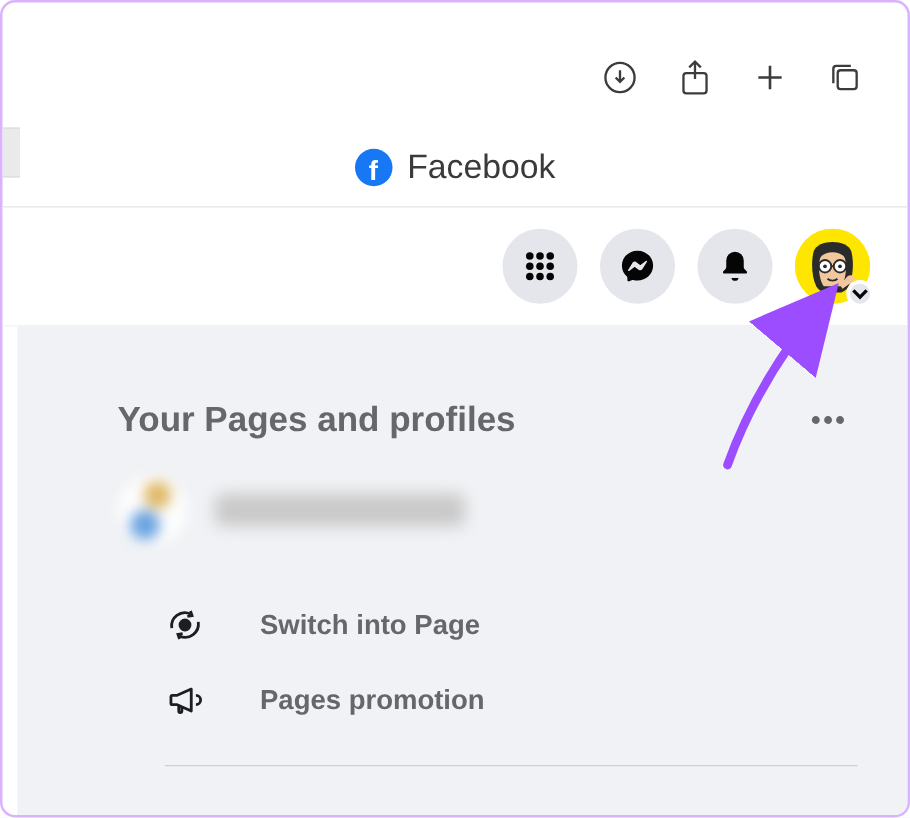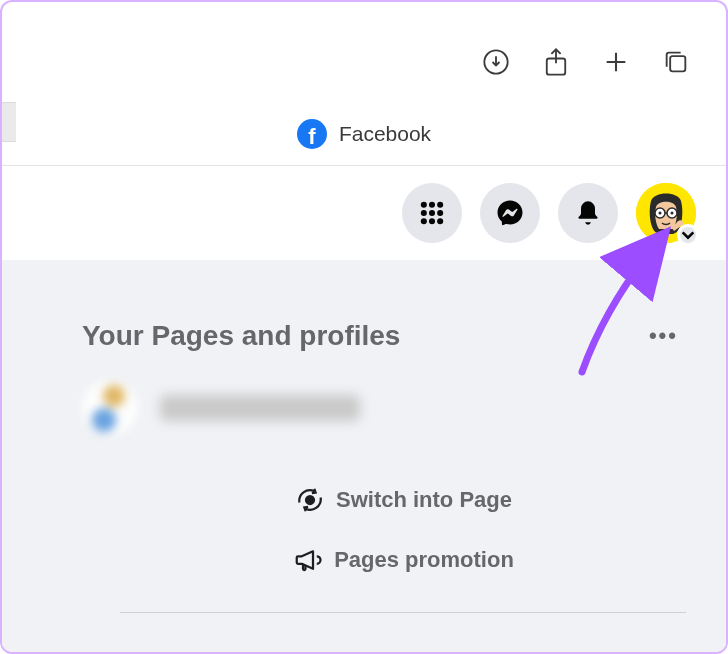--- a/index.html
+++ b/index.html
@@ -62,21 +62,21 @@
       justify-content: center;
       color: #fff;
       font-weight: 900;
       font-size: 22px;
       font-family: Arial, sans-serif;
     }
     .fb-logo-inner {
       transform: translateY(3px);
     }
     .tab-title {
-      font-size: 21px;
+      font-size: 27px;
       color: #3a3a3a;
       font-weight: 400;
     }
 
     
     .fb-header {
       height: 95px;
       border-top: 1px solid #e4e4e4;
       background: #fff;
       display: flex;
@@ -119,20 +119,21 @@
       display: flex;
       align-items: center;
       justify-content: center;
     }
 
     
     .content-area {
       background: #f0f2f5;
       height: calc(100% - 258px);
       padding: 60px 40px 0 80px;
+      margin-left: 12px;
     }
     .section-head {
       display: flex;
       align-items: center;
       justify-content: space-between;
       margin-bottom: 28px;
     }
     .section-title {
       font-size: 28px;
       font-weight: 600;
@@ -165,24 +166,23 @@
       width: 200px;
       height: 26px;
       background: #c9c9c9;
       border-radius: 6px;
       filter: blur(6px);
     }
 
     .action-row {
       display: flex;
       align-items: center;
-      gap: 10px;
+      gap: 44px;
       padding: 14px 0 14px 38px;
       cursor: pointer;
-      justify-content: center;
     }
     .action-icon {
       width: 32px;
       height: 32px;
       display: flex;
       align-items: center;
       justify-content: center;
       color: #1c1e21;
     }
     .action-label {

